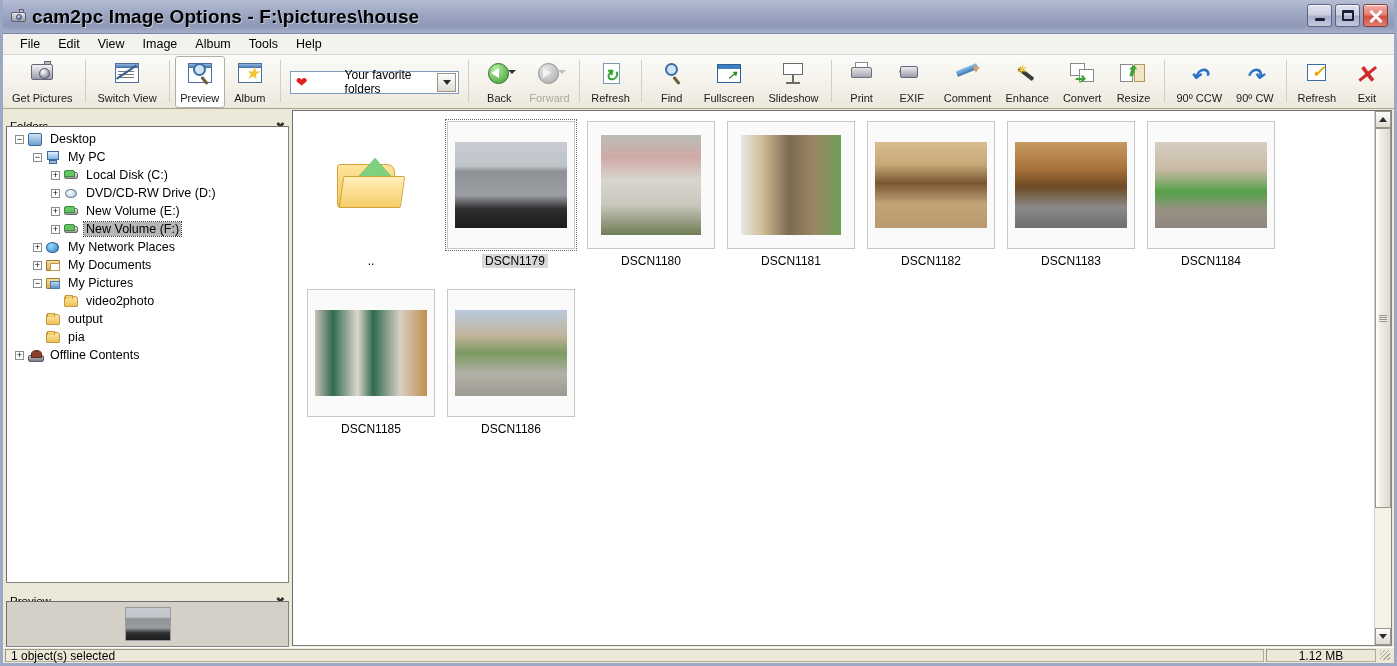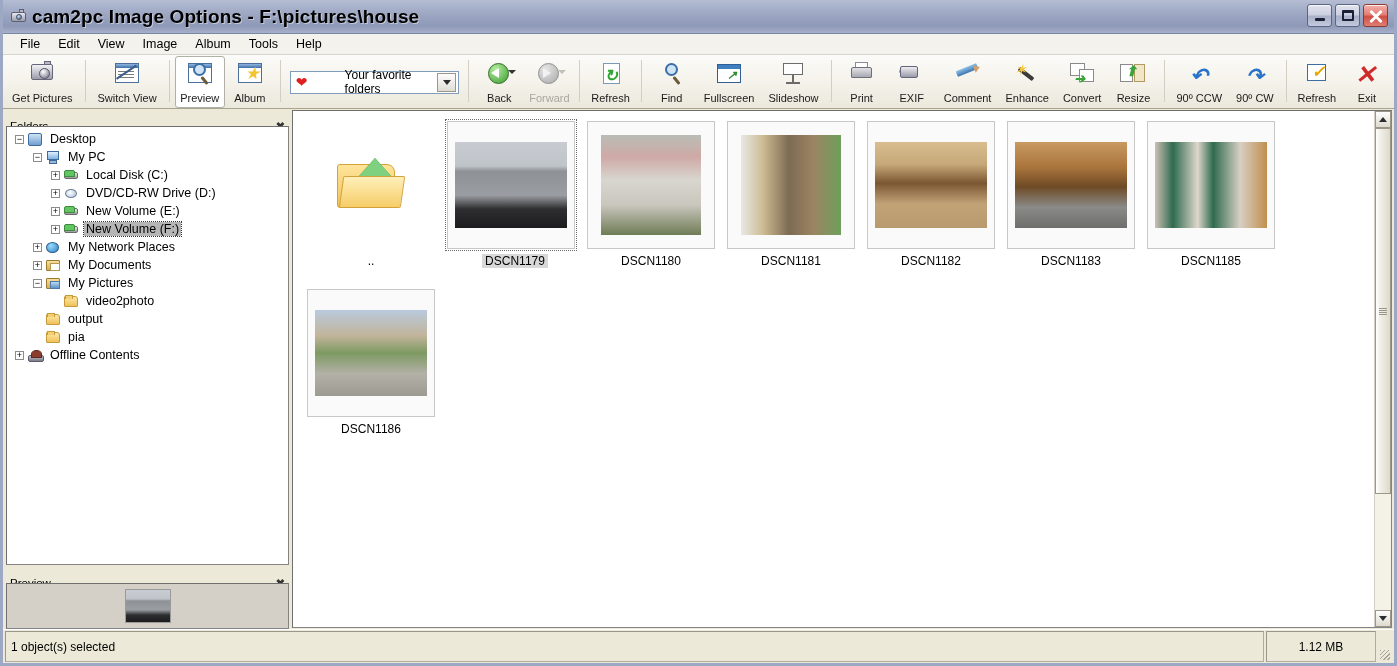--- a/index.html
+++ b/index.html
@@ -330,21 +330,21 @@
     background:linear-gradient(to right,#ffffff 0%,#f2f0e7 28%,#dddacd 100%);
     border:1px solid #9b9688; display:flex; align-items:center; justify-content:center;
   }
   .sb-grip { width:8px; height:7px;
       background: repeating-linear-gradient(to bottom,#9b9688 0 1px,transparent 1px 2px); }
   .sb-up:after { content:''; width:0;height:0;border-left:4px solid transparent;border-right:4px solid transparent;border-bottom:5px solid #2c2c2c; }
   .sb-dn:after { content:''; width:0;height:0;border-left:4px solid transparent;border-right:4px solid transparent;border-top:5px solid #2c2c2c; }
 
   
   #statusbar {
-    height: 34px; flex:none; display:flex; align-items:stretch;
+    height: 16px; flex:none; display:flex; align-items:stretch;
     background:#ece9d8; border-top:1px solid #fff; padding:1px 2px;
   }
   .sb-pane {
     border:1px solid #b0aca0; border-top-color:#9a968a; border-left-color:#9a968a;
     background:#ece9d8; display:flex; align-items:center; padding:0 5px; font-size:12px; color:#000;
   }
   #sb-left { flex:1; }
   #sb-right { width:110px; justify-content:center; margin-left:2px; }
   #sb-grip { width:16px; display:flex; align-items:flex-end; justify-content:flex-end; padding:0 2px 2px 0; }
   #sb-grip i { display:block; width:10px; height:10px;
@@ -725,20 +725,26 @@
               <div class="cap">DSCN1182</div>
             </div>
             <div class="cell">
               <div class="frame">
                 <div class="photo" style="background: linear-gradient(rgb(199, 154, 98) 0%, rgb(169, 116, 60) 30%, rgb(110, 74, 37) 52%, rgb(138, 138, 136) 76%, rgb(110, 110, 108) 100%);"></div>
               </div>
               <div class="cap">DSCN1183</div>
             </div>
             <div class="cell">
               <div class="frame">
+                <div class="photo" style="background: linear-gradient(rgb(214, 206, 194) 0%, rgb(201, 185, 164) 32%, rgb(86, 160, 74) 58%, rgb(154, 145, 134) 80%, rgb(141, 134, 124) 100%);"></div>
+              </div>
+              <div class="cap">DSCN1184</div>
+            </div>
+            <div class="cell">
+              <div class="frame">
                 <div class="photo" style="background: linear-gradient(to right, rgb(205, 191, 180) 0%, rgb(47, 107, 79) 16%, rgb(222, 214, 203) 38%, rgb(47, 107, 79) 52%, rgb(216, 207, 196) 76%, rgb(192, 143, 78) 100%);"></div>
               </div>
               <div class="cap">DSCN1185</div>
             </div>
             <div class="cell">
               <div class="frame">
                 <div class="photo" style="background: linear-gradient(rgb(185, 202, 221) 0%, rgb(194, 180, 154) 30%, rgb(125, 154, 98) 50%, rgb(179, 176, 166) 74%, rgb(157, 154, 146) 100%);"></div>
               </div>
               <div class="cap">DSCN1186</div>
             </div>

